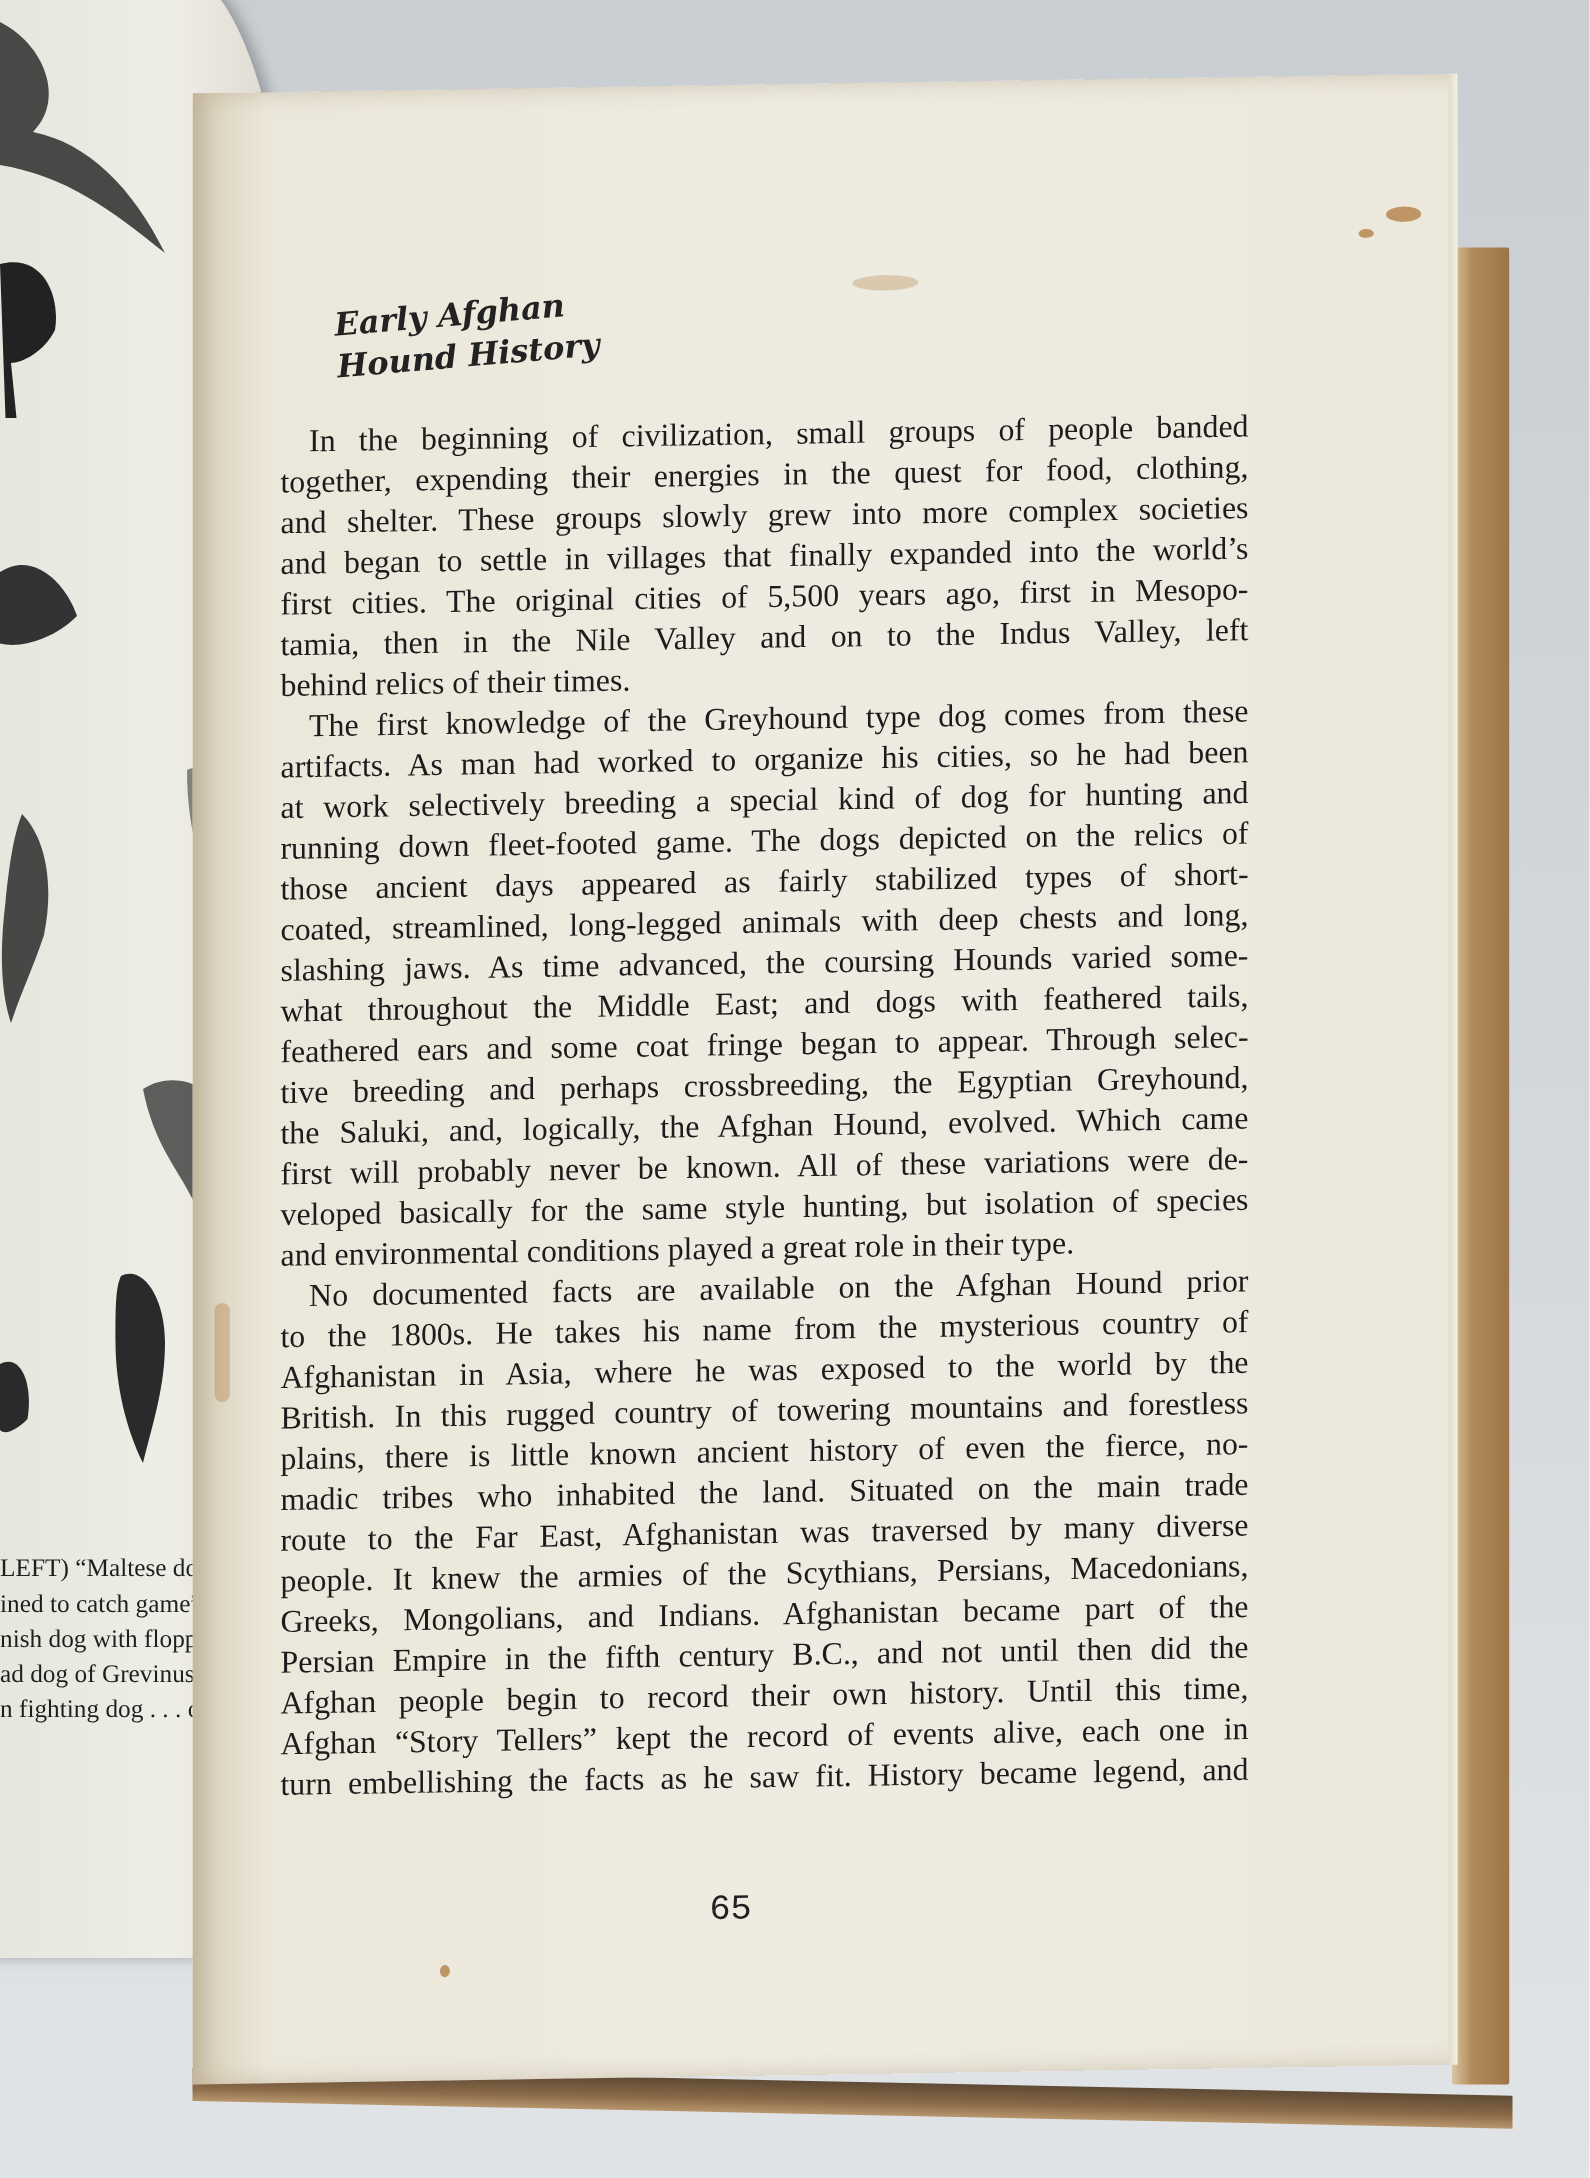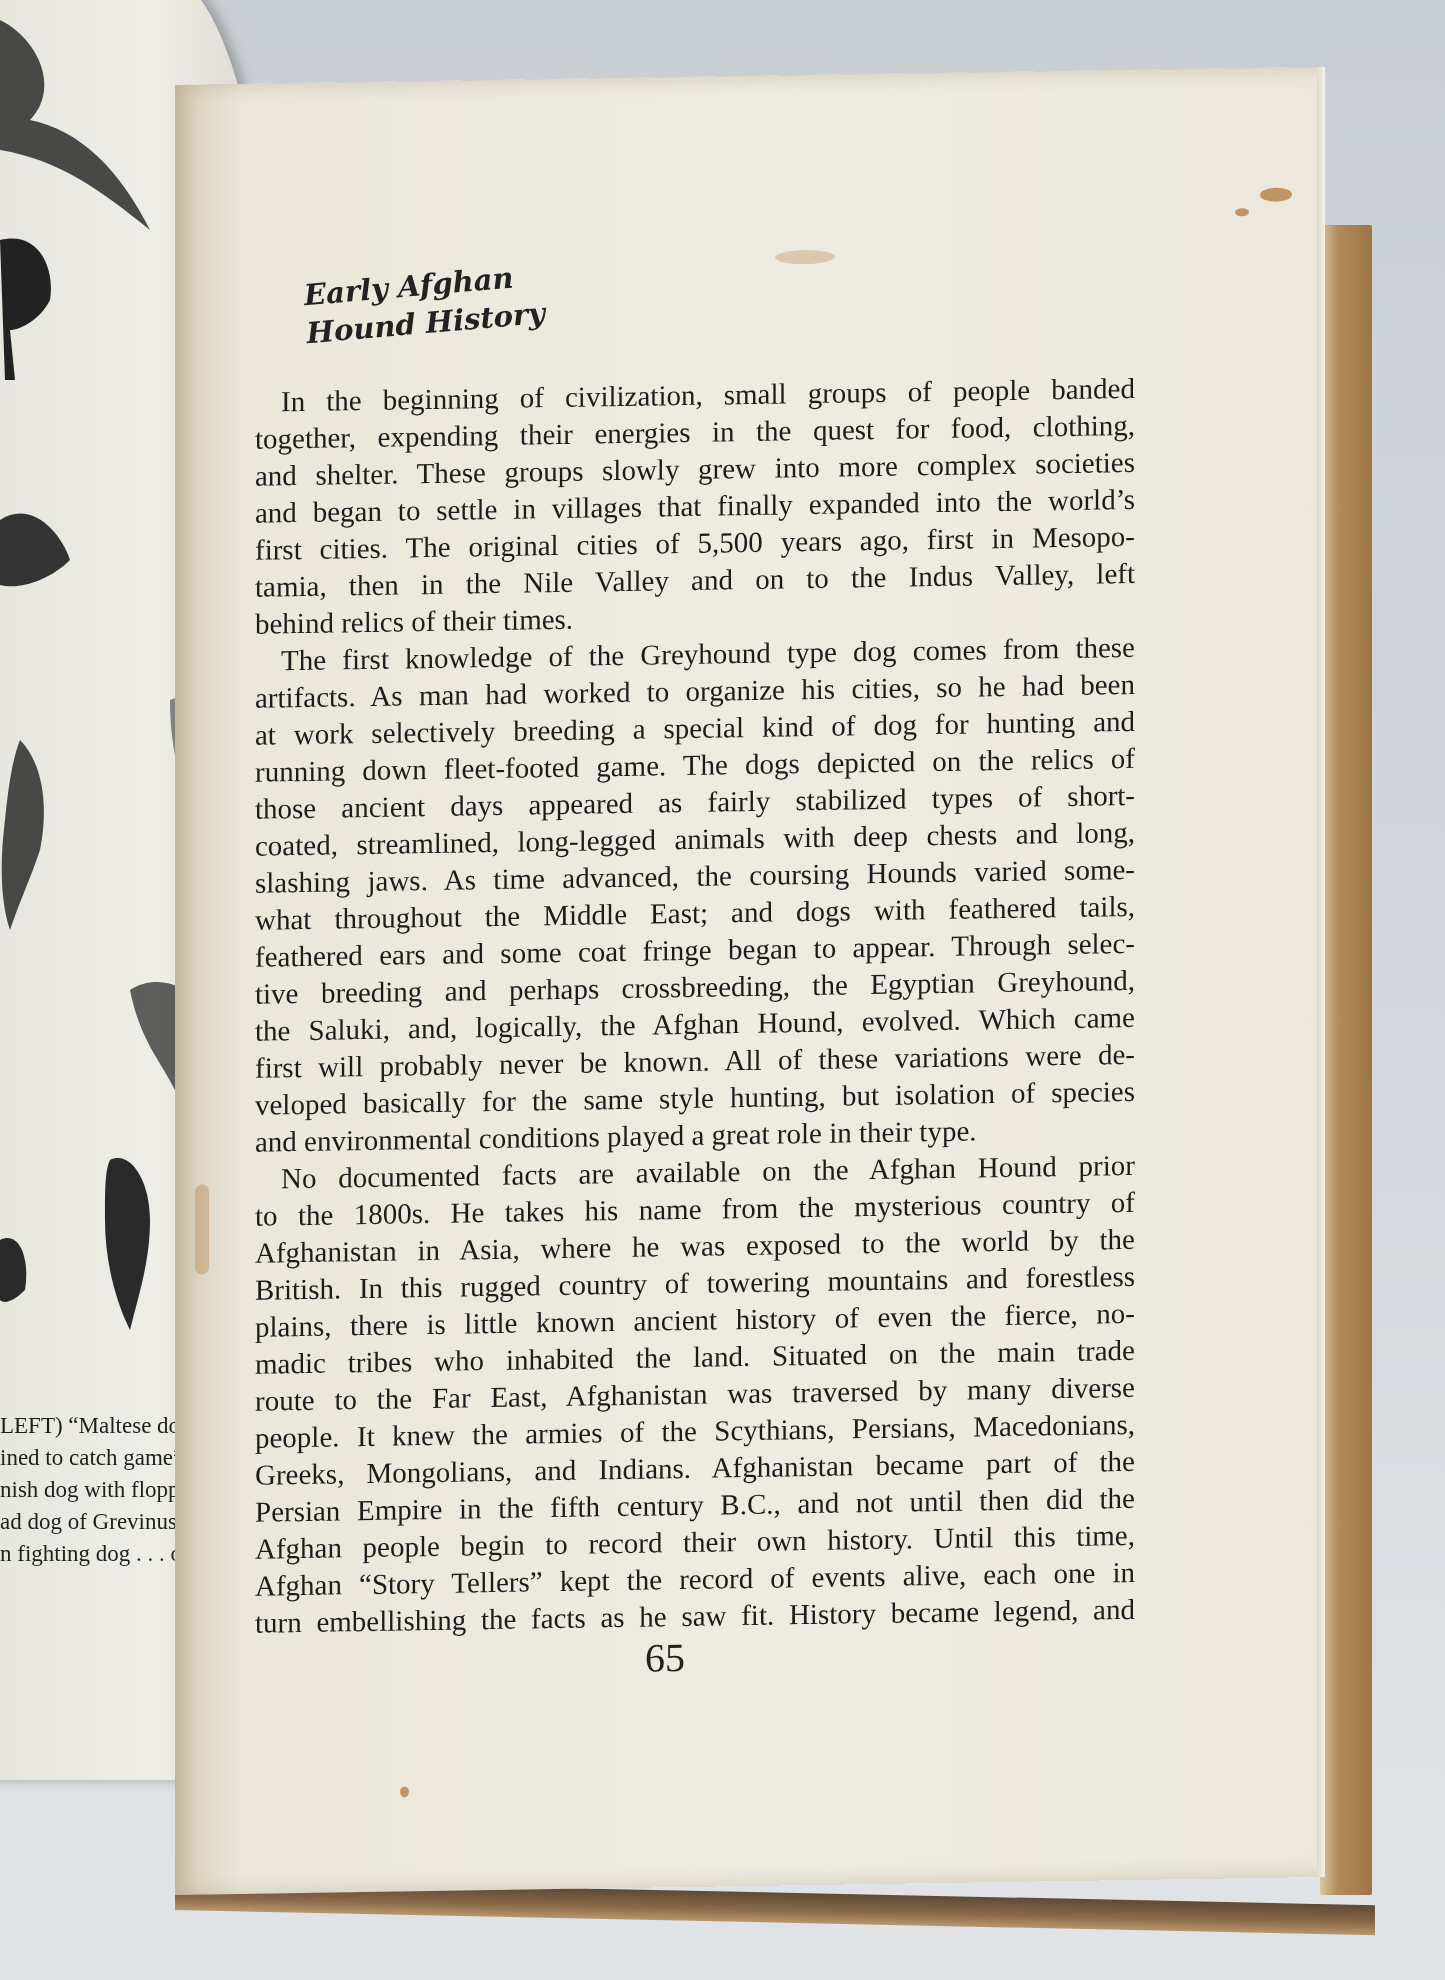--- a/index.html
+++ b/index.html
@@ -57,22 +57,22 @@
   }
   .body-text {
     position: absolute; left: 80px; top: 300px; width: 880px;
     font-family: "Liberation Serif", serif; font-size: 29px; line-height: 37px; color: #1c1c1c;
   }
   .para { margin: 0; }
   .para .ln { display: block; text-align: justify; text-align-last: justify; white-space: nowrap; }
   .para .ln.last { text-align-last: left; }
   .para .ln.indent { padding-left: 26px; }
   .page-number {
-    position: absolute; left: 470px; top: 1557px;
-    font-family: Liberation Serif, serif; font-size: 40px; color: #222;
+    position: absolute; left: 470px; top: 1640px;
+    font-family: Liberation Mono, monospace; font-size: 32px; color: #222;
   }
 </style>
 </head>
 <body>
 
 <div class="scene">
 
   <div class="cover"></div>
   <div class="cover-bottom"></div>
 

